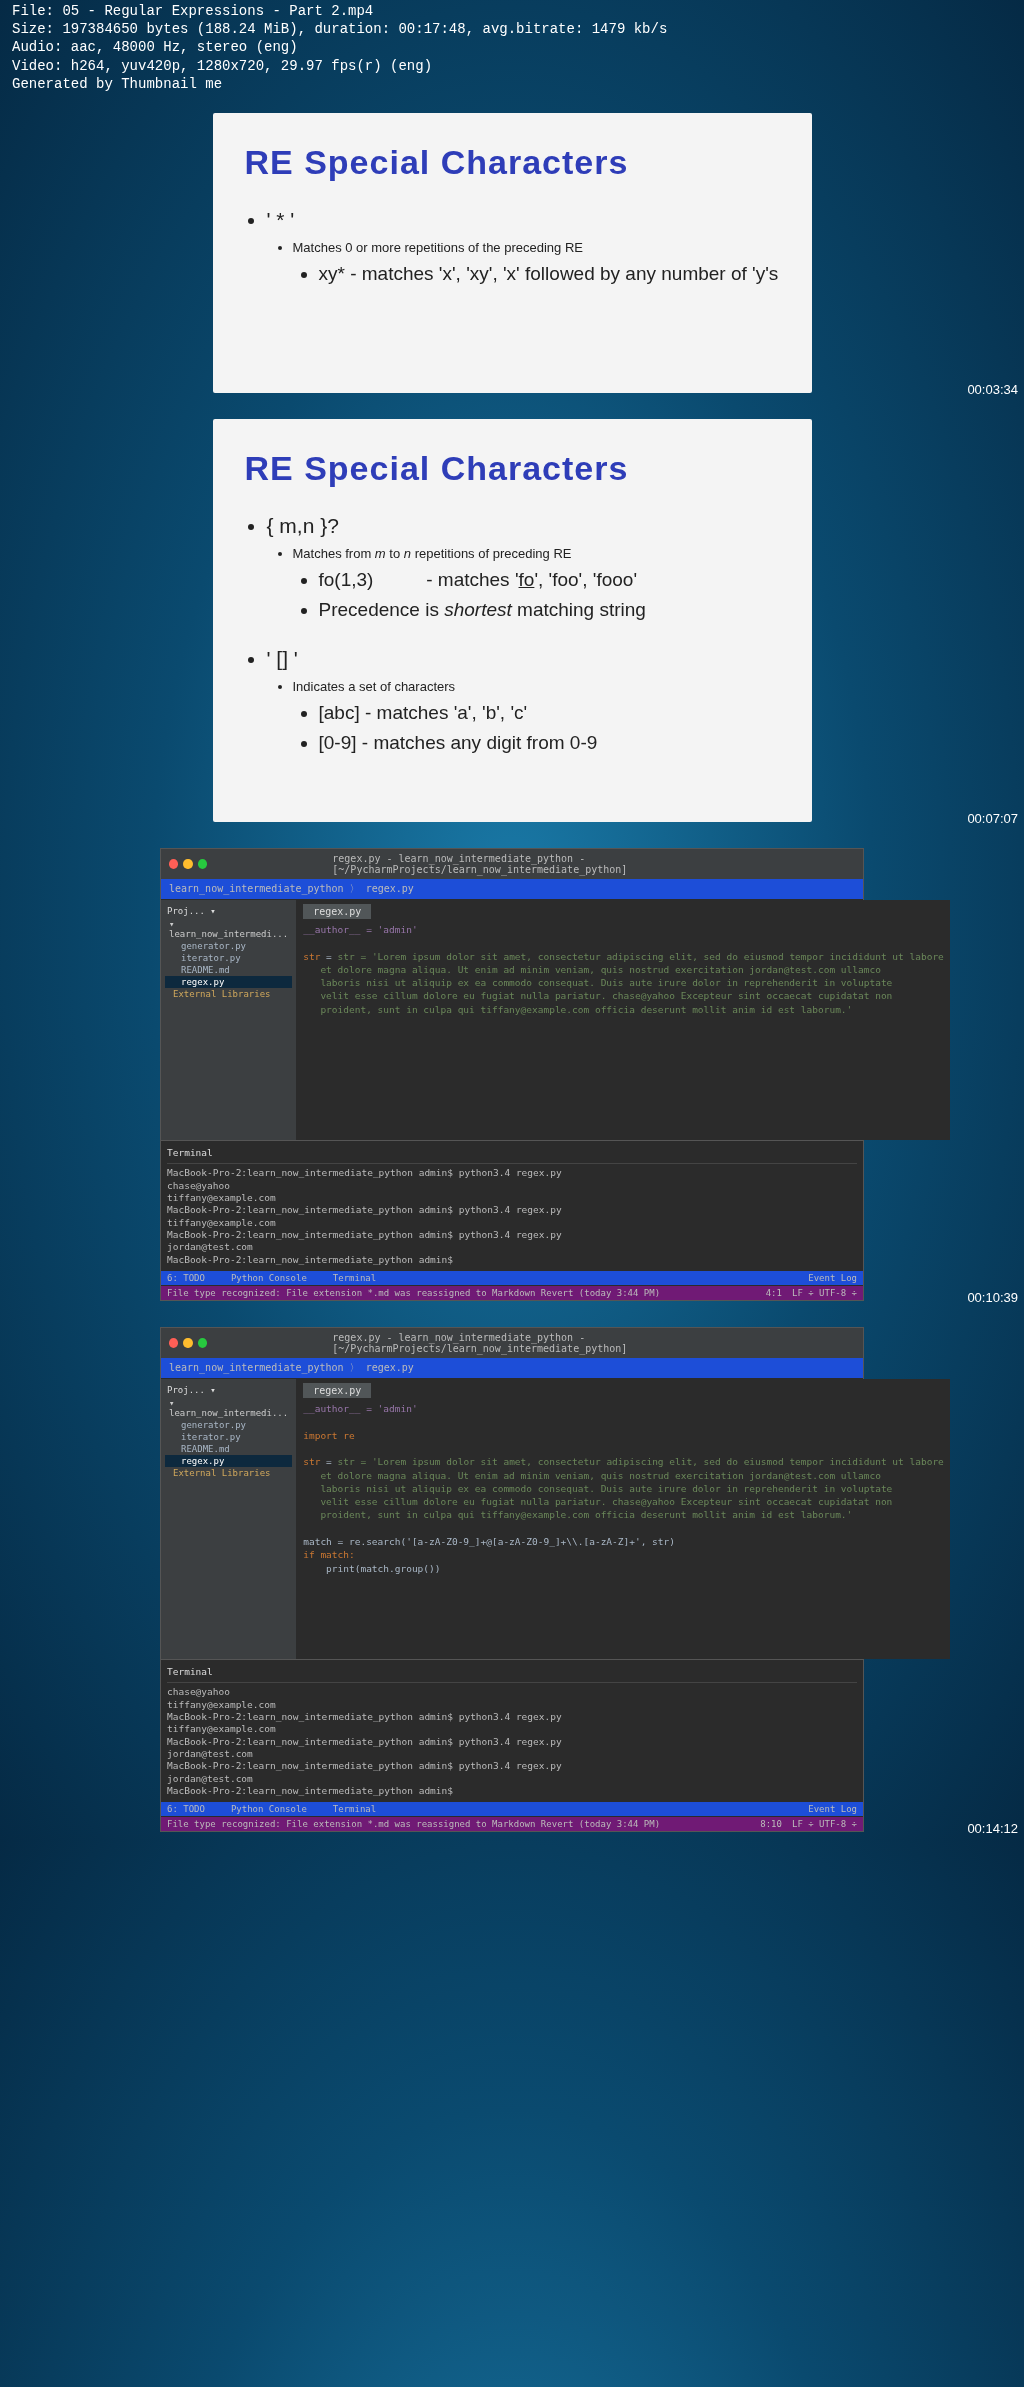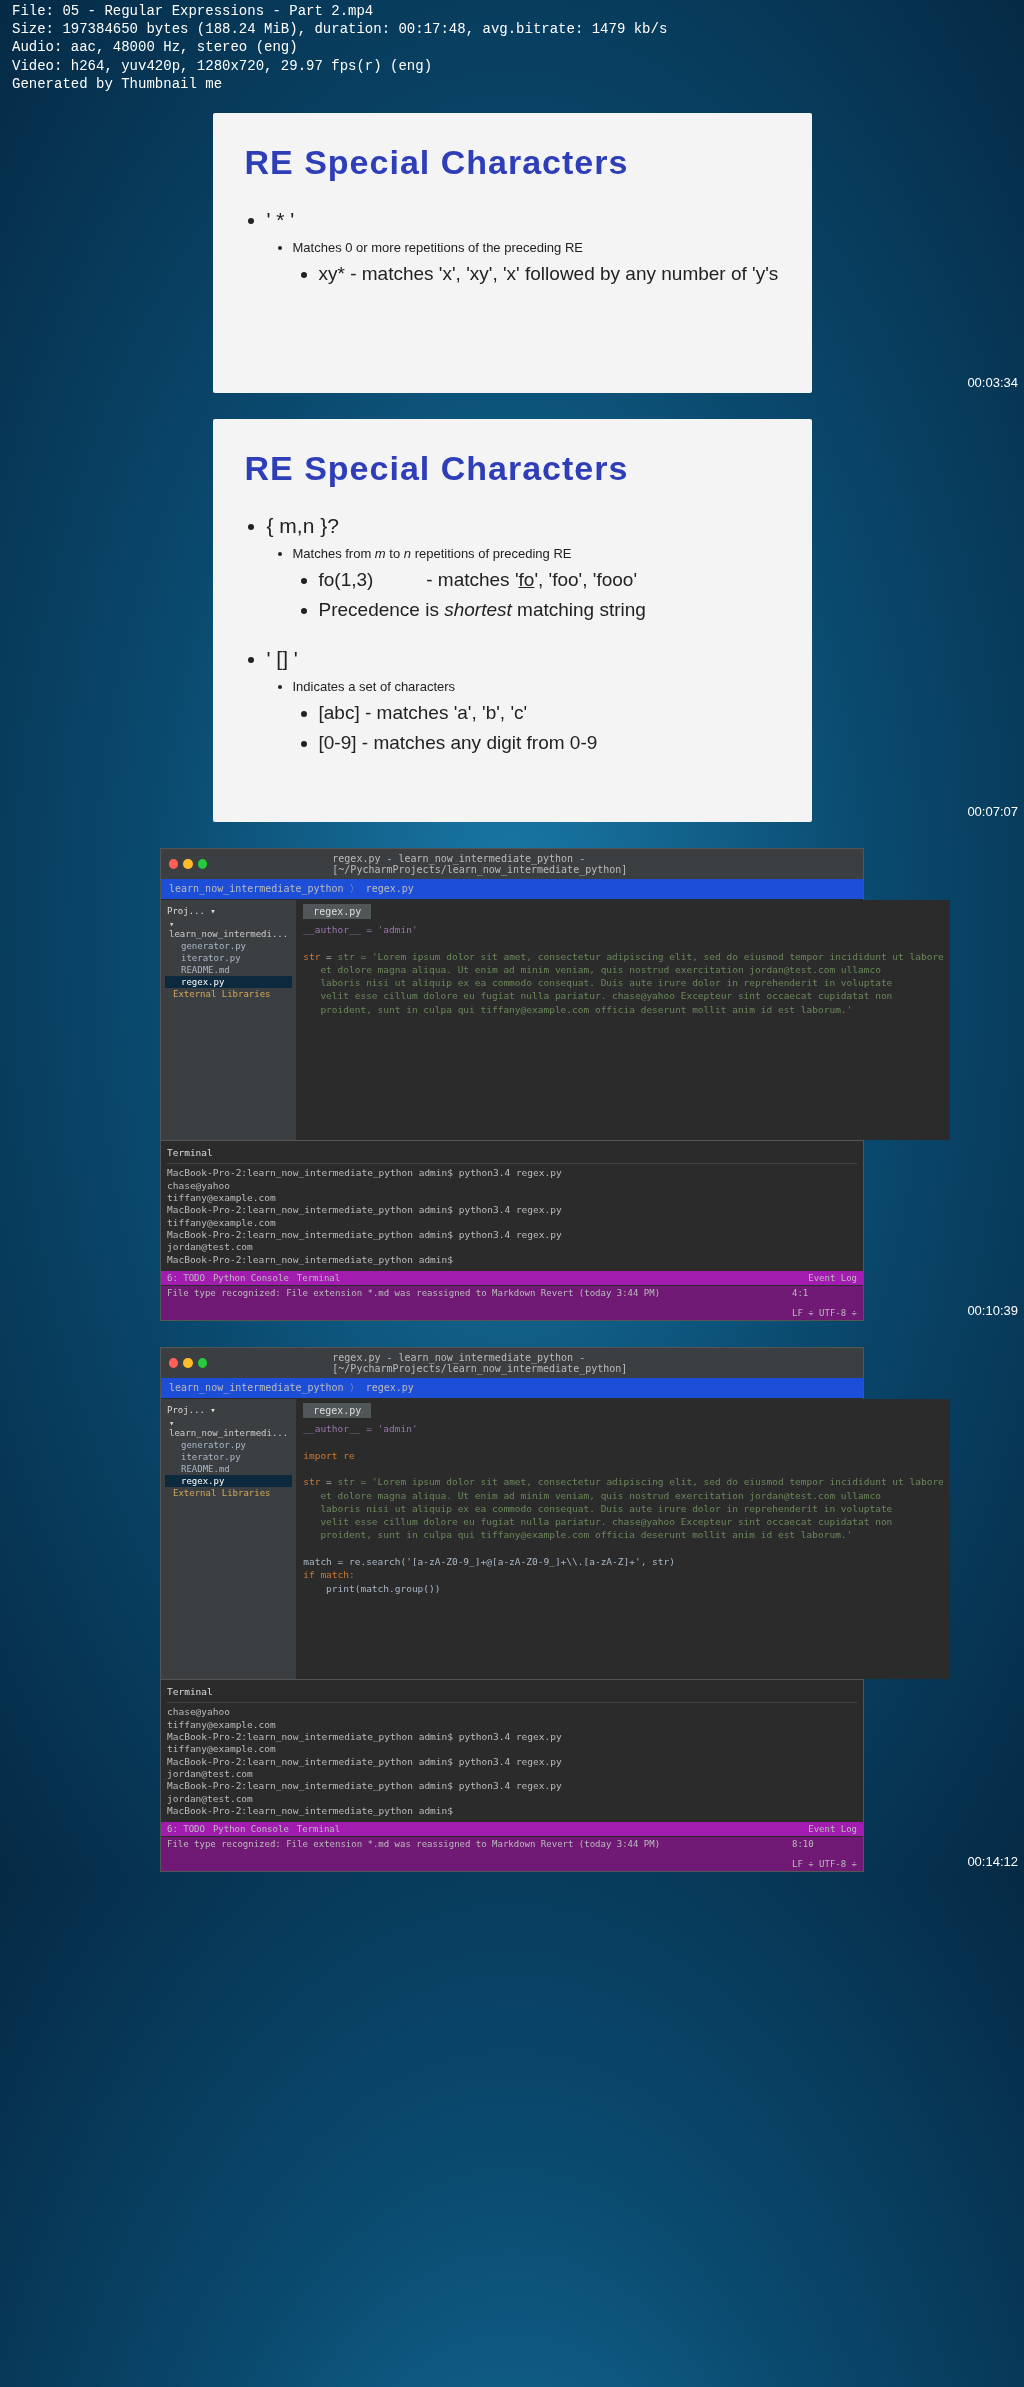--- a/index.html
+++ b/index.html
@@ -31,21 +31,21 @@
   margin-bottom: 26px;
   letter-spacing: 1px;
 }
 .slide ul { list-style: disc; padding-left: 22px; }
 .slide ul li { margin-bottom: 8px; font-size: 21px; }
 .slide ul ul { padding-left: 26px; margin-top: 6px; }
 .slide ul ul li { font-size: 13px; }
 .slide ul ul ul li { font-size: 19px; }
 .timestamp {
   position: absolute;
-  bottom: 11px; right: 6px;
+  bottom: 4px; right: 6px;
   font-size: 13px;
 }
 .ide-panel {
   width: 704px;
   margin: 0 auto;
   background: #313335;
   border: 1px solid #555;
   font-family: Menlo, Consolas, monospace;
   font-size: 9px;
   color: #a9b7c6;
@@ -116,26 +116,26 @@
 }
 .ide-statusbar {
   display: flex;
   justify-content: space-between;
   padding: 2px 6px;
   background: #701a75;
   border-top: 1px solid #2b2b2b;
   font-size: 9px;
   color: #bbb;
 }
-.ide-statusbar .right { display: flex; gap: 10px; flex-direction: column; }
+.ide-statusbar .right { display: flex; gap: 10px; }
 .ide-bottom-tabs {
   display: flex;
-  gap: 8px;
+  gap: 26px;
   padding: 2px 6px;
-  background: #a21caf;
+  background: #1d4ed8;
   border-top: 1px solid #2b2b2b;
   font-size: 9px;
 }
 .ide-bottom-tabs span { color: #bbb; }
 u { text-decoration: underline; }
 i { font-style: italic; }
 </style>
 </head>
 <body>
 

